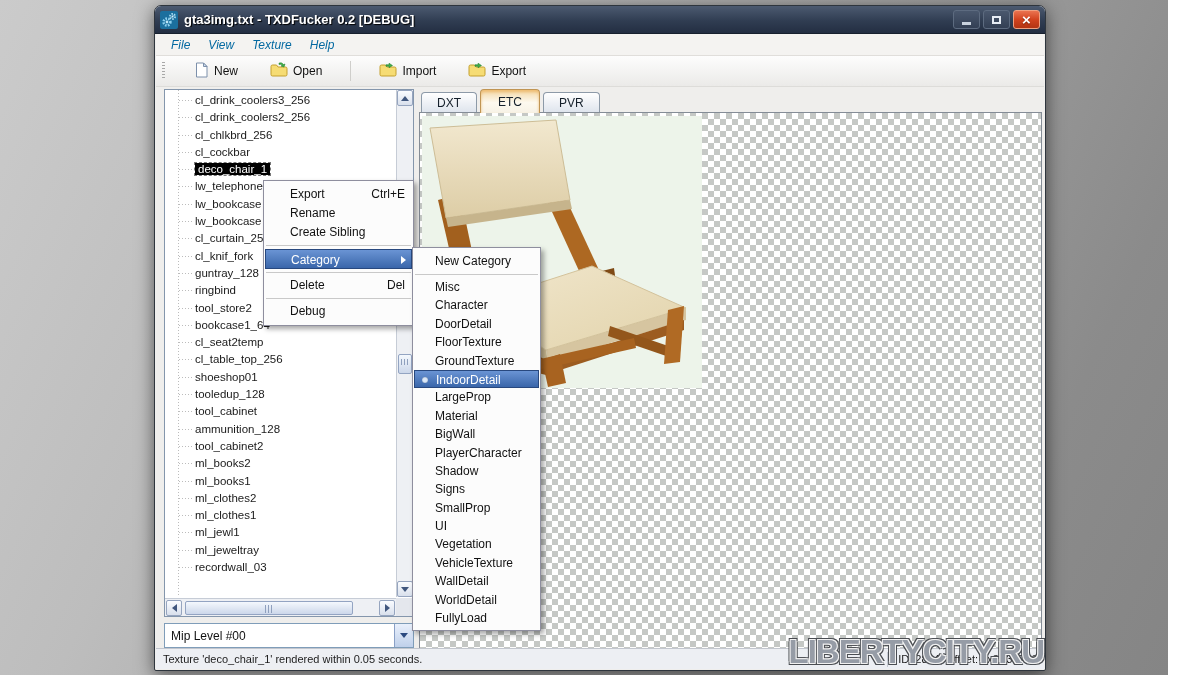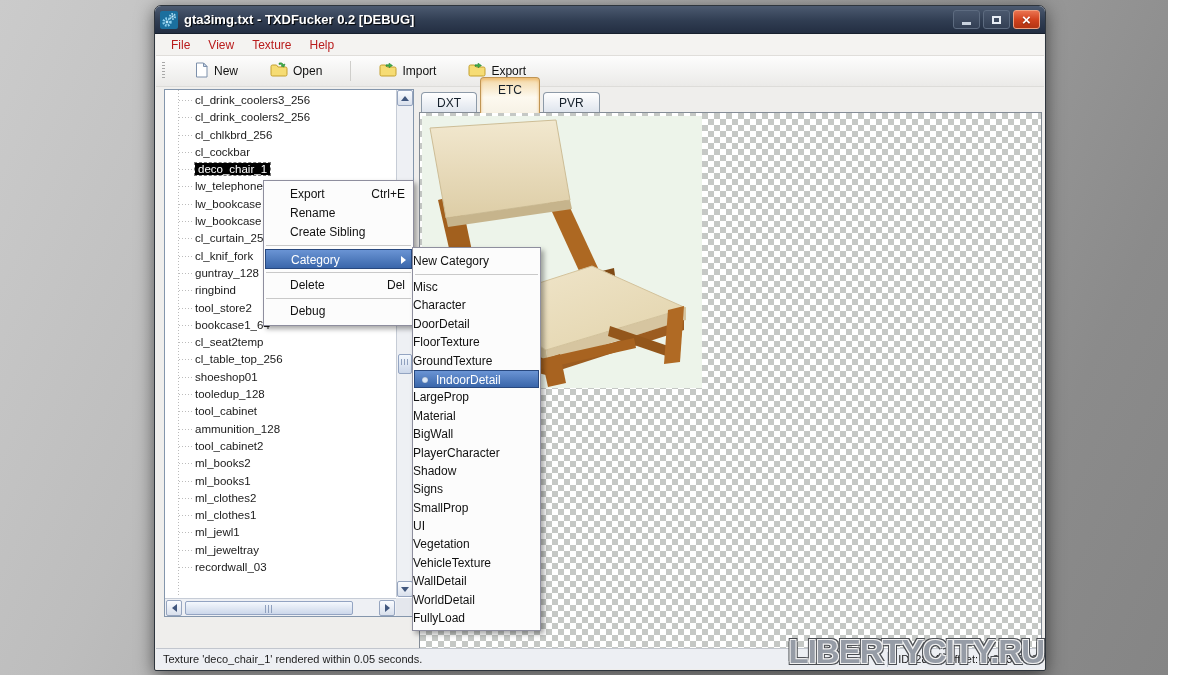--- a/index.html
+++ b/index.html
@@ -24,21 +24,21 @@
   .winbtns { display:flex; gap:3px; }
   .wbtn { width:27px; height:19px; border-radius:3px; display:flex; align-items:center; justify-content:center;
     border:1px solid #5d6b80; background:linear-gradient(#4a586e,#333f54); cursor:pointer; }
   .wbtn.close { background:linear-gradient(#ea7350,#d2431f 50%,#b33413); border-color:#f0a080; }
   .glyph-min { width:9px; height:3px; background:#c9d2de; margin-top:8px; }
   .glyph-max { width:9px; height:8px; border:2px solid #e6ecf4; }
   .glyph-close { color:#fff; font-size:15px; font-weight:bold; line-height:1; text-shadow:0 1px 1px #7a1d05; }
 
   .menubar { position:absolute; left:1px; top:28px; right:1px; height:22px; background:#f4f3f1;
     border-bottom:1px solid #e0dedb; display:flex; align-items:center; padding-left:6px; }
-  .menu-item { font-size:12px; color:#b91c1c; padding:2px 9px; cursor:default; }
+  .menu-item { font-size:12px; color:#0369a1; padding:2px 9px; cursor:default;font-style:italic; }
 
   .toolbar { position:absolute; left:1px; top:50px; right:1px; height:31px;
     background:linear-gradient(#fdfdfd,#ebeae8); border-bottom:1px solid #dddcd9;
     display:flex; align-items:center; padding-left:6px; gap:14px; }
   .grip { width:3px; height:18px; margin-right:6px;
     background:repeating-linear-gradient(to bottom,#a8a8a8 0 1px,transparent 1px 3px); }
   .tbtn { display:flex; align-items:center; gap:5px; padding:3px 8px; font-size:12px; color:#111;
     border:1px solid transparent; border-radius:2px; cursor:pointer; }
   .tsep { width:1px; height:20px; background:#cfcecb; margin:0 5px; }
 
@@ -84,21 +84,21 @@
   .combo-btn { width:19px; height:100%; background:linear-gradient(#e9f0fc,#bfd0ea);
     border-left:1px solid #8aa0c6; display:flex; align-items:center; justify-content:center; cursor:pointer; }
   .combo-btn .tri.down { border-top-color:#2c4a80; }
 
   
   .tabs { position:absolute; left:266px; top:84px; height:23px; display:flex; align-items:flex-end; }
   .tab { font-size:12px; color:#15202b; padding:3px 15px 3px; background:linear-gradient(#ffffff,#dde3ec);
     border:1px solid #8d9aa8; border-bottom:none; border-radius:4px 4px 0 0; margin-right:3px;
     position:relative; cursor:pointer; }
   .tab.active { background:linear-gradient(#f3d8a6,#fdf9ef 55%,#f7f2e6); border-color:#c09554;
-    padding:5px 17px 16px; z-index:3; box-shadow:inset 0 2px 3px #eebc72; }
+    padding:5px 17px 4px; z-index:3; box-shadow:inset 0 2px 3px #eebc72; }
 
   .preview { position:absolute; left:264px; top:106px; width:623px; height:538px;
     border:1px solid #848c96; background-color:#fff;
     background-image:
       linear-gradient(45deg,#c5c8c5 25%,transparent 25%,transparent 75%,#c5c8c5 75%),
       linear-gradient(45deg,#c5c8c5 25%,transparent 25%,transparent 75%,#c5c8c5 75%);
     background-size:12px 12px; background-position:0 0,6px 6px; }
   .texture-img { position:absolute; left:2px; top:3px; width:280px; height:272px; background:#edf4ea; }
 
   
@@ -120,21 +120,21 @@
     padding-left:26px; padding-right:8px; display:flex; cursor:pointer; }
   .mrow .short { margin-left:auto; }
   .mrow.hl { height:20px; line-height:20px; margin:0 1px; padding-left:25px;
     background:linear-gradient(#6a94d4,#3a66aa); color:#fff; border:1px solid #28487e; }
   .msep { height:1px; background:#c9c9c9; margin:3px 2px; }
   .sub-arrow { position:absolute; right:5px; top:6px; border-top:4px solid transparent;
     border-bottom:4px solid transparent; border-left:5px solid #fff; }
 
   .sub-menu { left:412px; top:247px; width:129px; padding:3px 0; z-index:61; }
   .srow { position:relative; height:18.4px; line-height:18.4px; font-size:12px; color:#111;
-    white-space:nowrap; cursor:pointer; }
+    padding-left:22px; white-space:nowrap; cursor:pointer; }
   .srow.head { height:20px; line-height:20px; }
   .srow.sel { background:linear-gradient(#6a94d4,#3a66aa); color:#fff; margin:0 1px; padding-left:21px;
     border:1px solid #28487e; }
   .bullet { position:absolute; left:7px; top:6.5px; width:6px; height:6px; border-radius:50%;
     background:#dce8f8; box-shadow:inset 0 0 1px #39567f; }
 </style>
 </head>
 <body>
 
 <div class="stage">
@@ -263,20 +263,26 @@
         <div class="thumb h">
             <div class="gripper"></div>
           </div>
         <div class="sbtn" style="right:1px;">
             <span class="tri right"></span>
           </div>
       </div>
       <div class="scroll-corner"></div>
     </div>
 
+    <div class="mip-combo">
+      <span class="mip-value">Mip Level #00</span>
+      <span class="combo-btn">
+          <span class="tri down"></span>
+        </span>
+    </div>
 
     <div class="tabs">
       <span class="tab">DXT</span>
       <span class="tab active">ETC</span>
       <span class="tab">PVR</span>
     </div>
 
     <div class="preview">
       <div class="texture-img">
         <svg width="280" height="272" viewBox="0 0 280 272">

